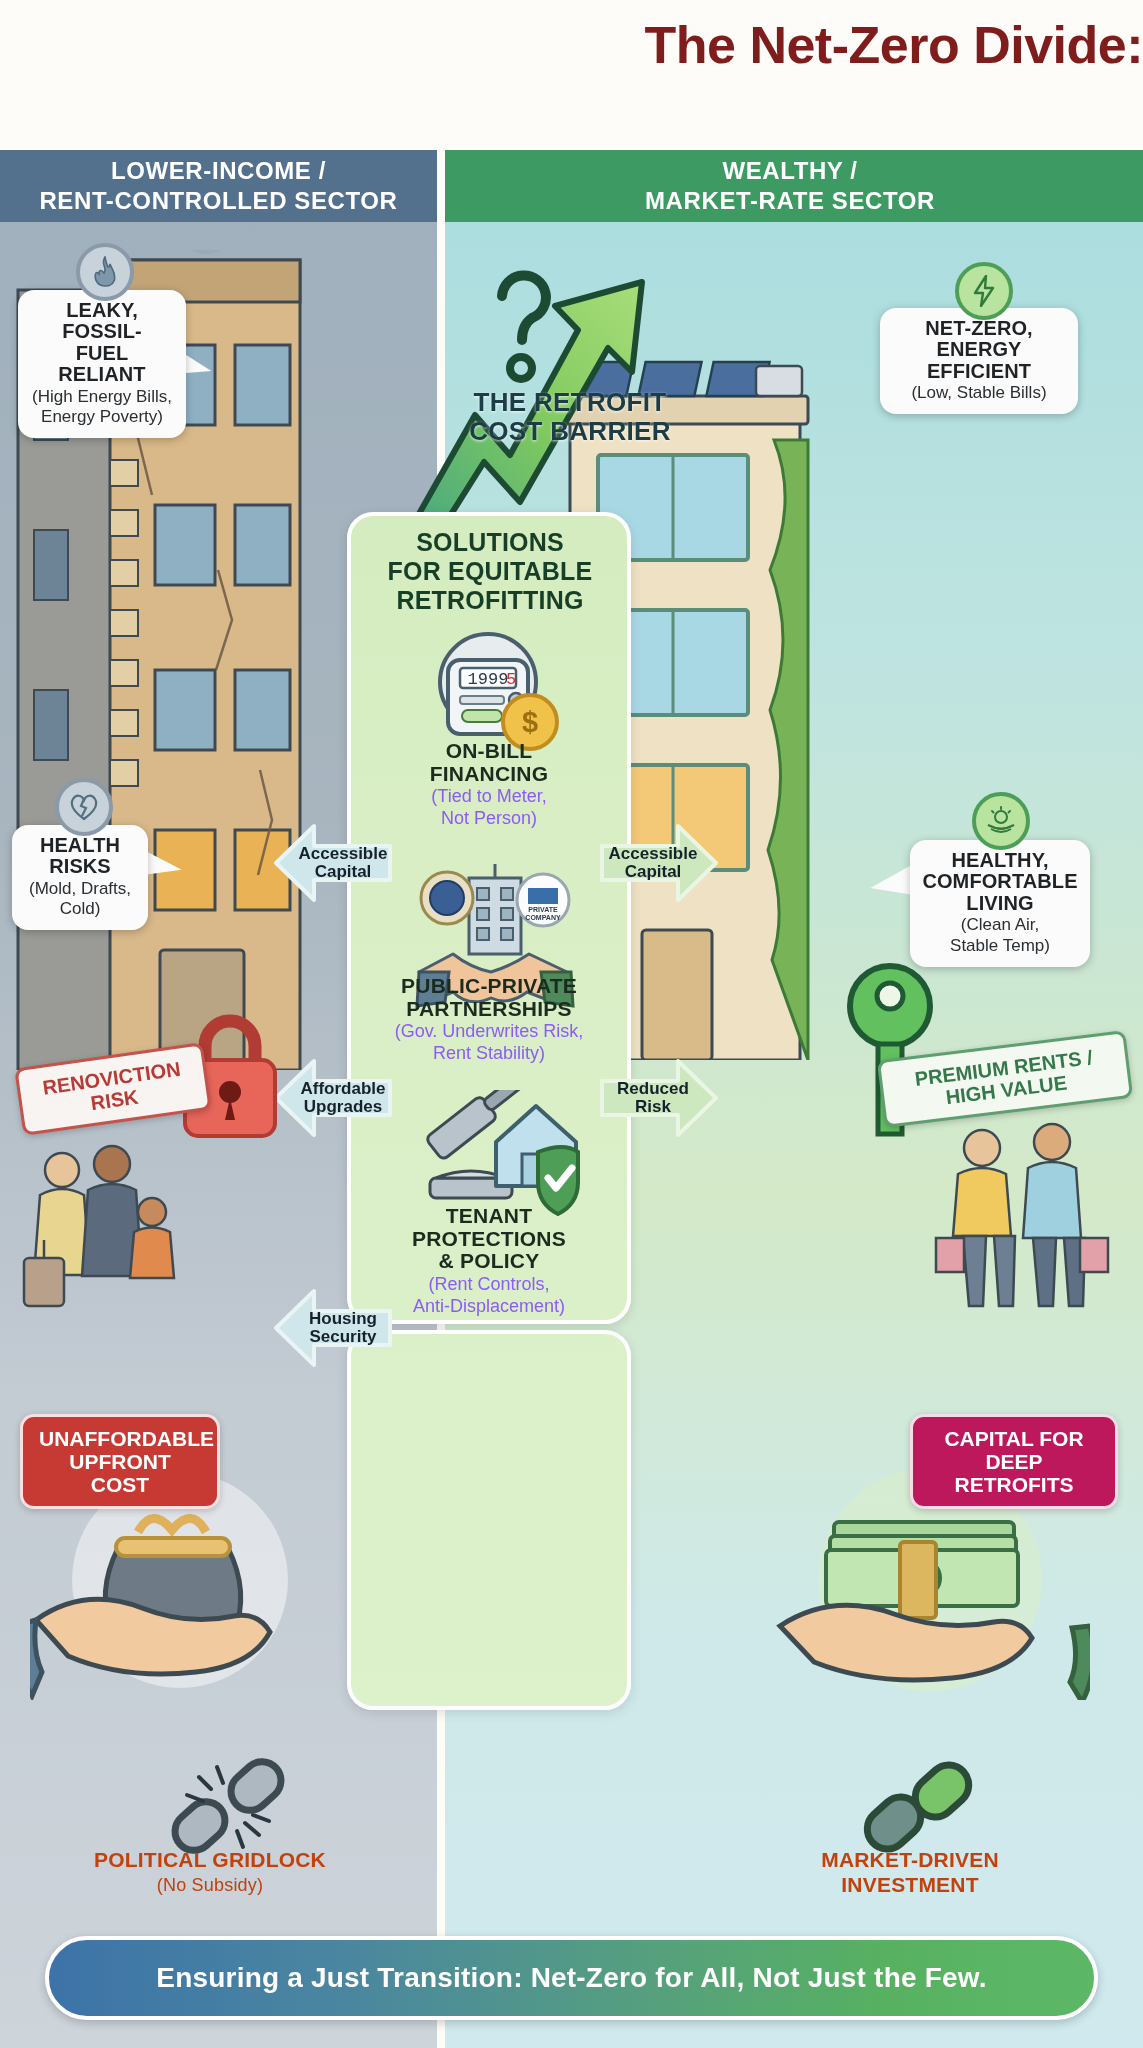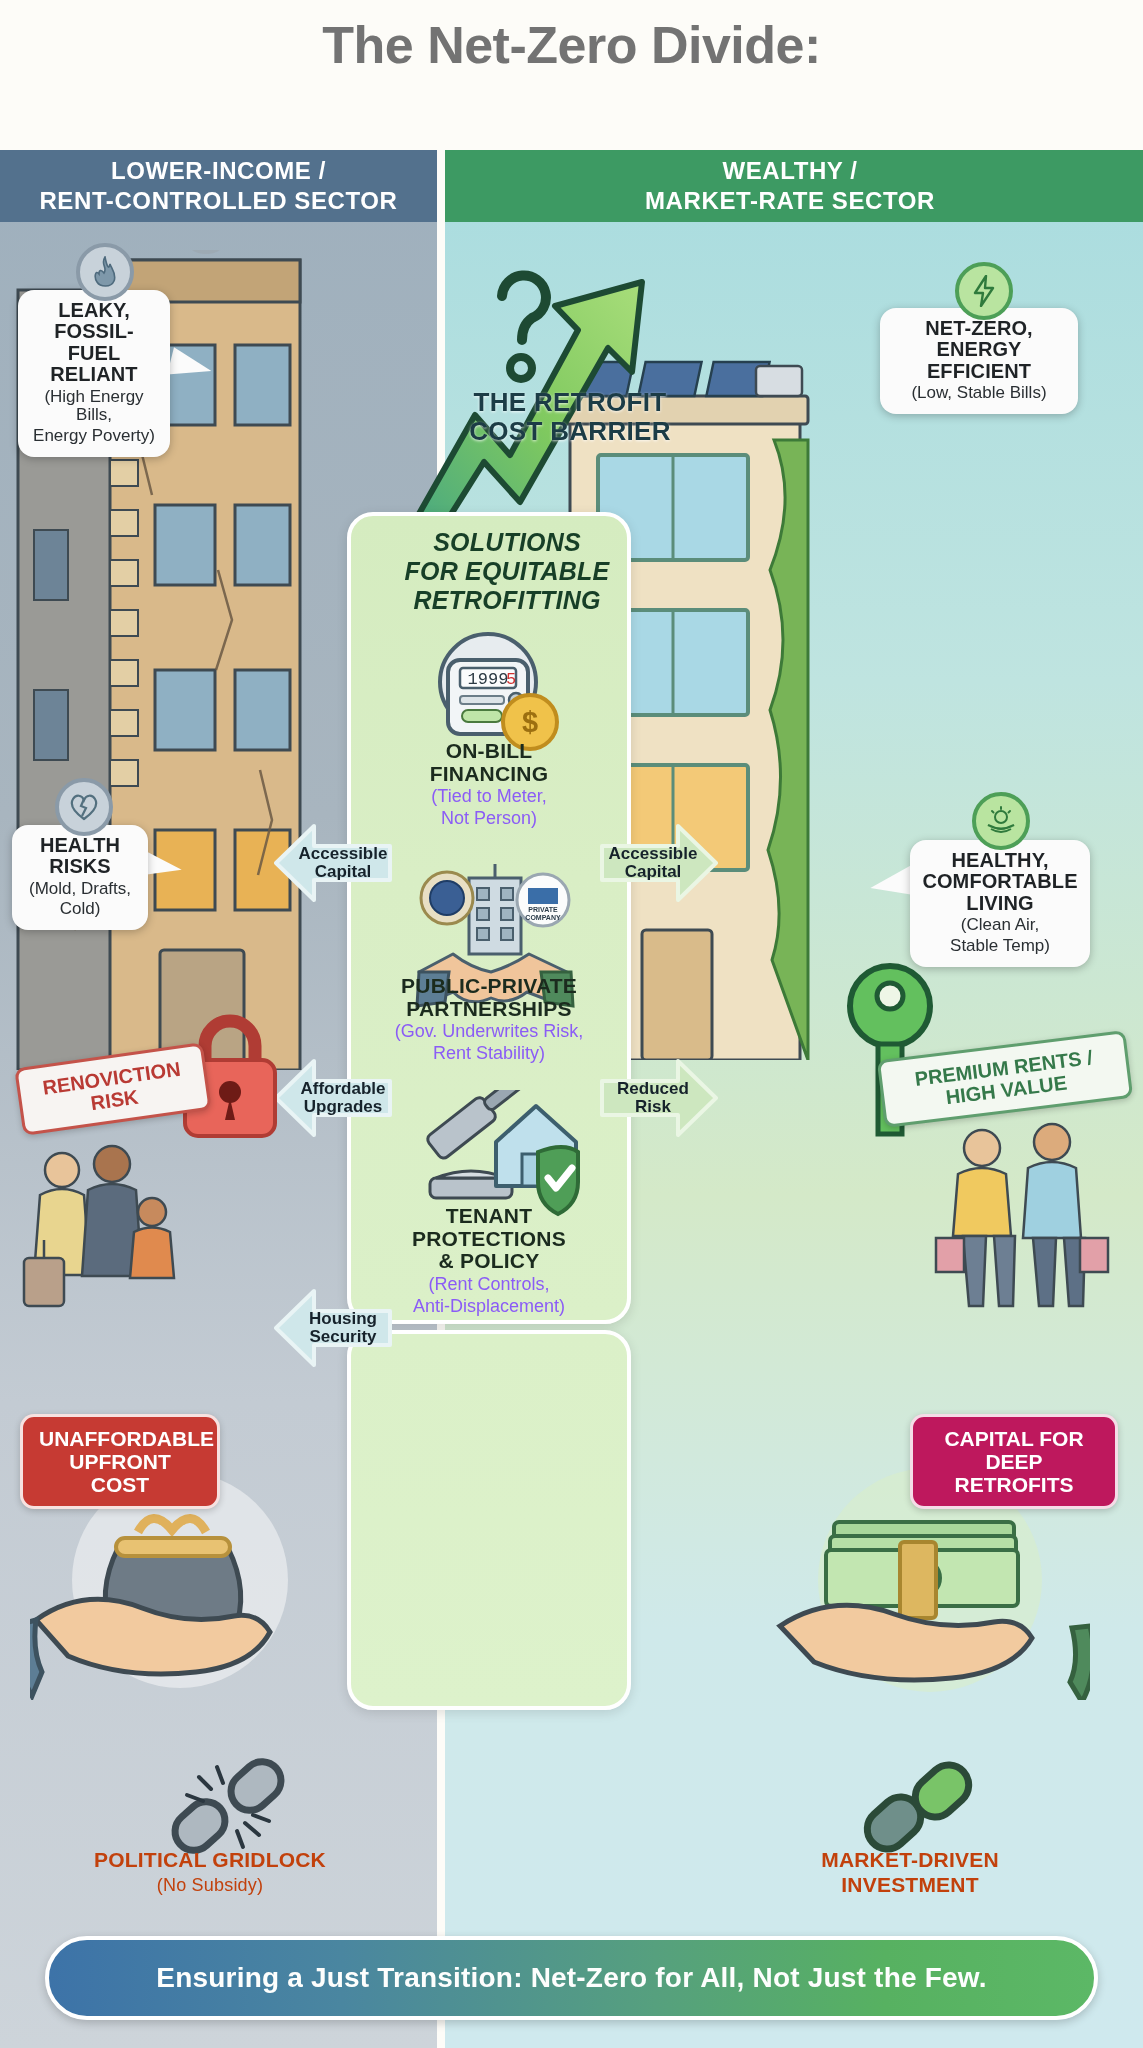--- a/index.html
+++ b/index.html
@@ -19,23 +19,24 @@
     top: 0; left: 0; right: 0;
     height: 150px;
     background: #fdfcf8;
     text-align: center;
     padding-top: 18px;
     z-index: 40;
   }
   #main-title {
     font-size: 52px;
     font-weight: 700;
-    color: #737373;
+    color: #7f1d1d;
     letter-spacing: -0.5px;
     line-height: 1.05;
+    text-align: right;
   }
   #sub-title {
     font-size: 32px;
     font-weight: 400;
     color: #17424f;
     margin-top: 10px;
     line-height: 1.1;
   }
 
   
@@ -110,21 +111,21 @@
   .badge-icon {
     position: absolute;
     width: 58px; height: 58px;
     border-radius: 50%;
     display: flex; align-items: center; justify-content: center;
     z-index: 21;
   }
   .badge-grey { background:#c8d2da; border:4px solid #8a9aa8; }
   .badge-green{ background:#b9e4a0; border:4px solid #4d9f57; }
 
-  #callout-leaky   { left: 18px;  top: 290px; width: 152px; }
+  #callout-leaky   { left: 18px;  top: 290px; width: 168px; }
   #icon-flame      { left: 76px;  top: 243px; }
   #callout-health  { left: 12px;  top: 825px; width: 136px; }
   #icon-heart      { left: 55px;  top: 778px; }
 
   #callout-netzero { left: 880px; top: 308px; width: 198px; }
   #icon-bolt       { left: 955px; top: 262px; }
   #callout-healthy { left: 910px; top: 840px; width: 180px; }
   #icon-sun        { left: 972px; top: 792px; }
 
   
@@ -220,30 +221,29 @@
     left: 347px; top: 1330px;
     width: 284px; height: 380px;
     background: linear-gradient(180deg,#dbf0c8 0%,#ddf2cb 100%);
     border: 4px solid #ffffff;
     border-radius: 26px;
     z-index: 14;
     box-shadow: 0 3px 12px rgba(0,0,0,.12);
   }
   #solutions-title {
     position: absolute;
-    left: 375px; top: 528px;
+    left: 358px; top: 528px;
     width: 264px;
     text-align: center;
     font-size: 25px;
     font-weight: 700;
     color: #173f27;
     line-height: 1.16;
     letter-spacing: .2px;
     z-index: 16;
-    font-style: italic;
   }
 
   .sol-block {
     position: absolute;
     width: 264px;
     left: 357px;
     text-align: center;
     z-index: 18;
   }
   .sol-head {

